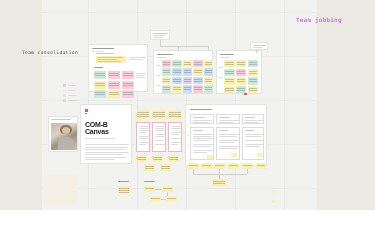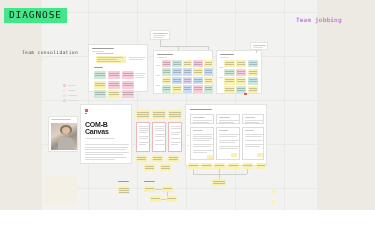--- a/index.html
+++ b/index.html
@@ -135,21 +135,20 @@
   .redmark { position:absolute; background:#e05c5c; }
 </style>
 </head>
 <body>
 
 <div id="canvas">
 
   <div id="grid-area"></div>
   <div id="grid-area-2"></div>
 
-  <div id="diagnose">DIAGNOSE</div>
 
   <div id="team-jobbing">Team jobbing</div>
 
   <div class="title-text" style="left:22px; top:50px;">Team consolidation</div>
 
   <div>
     <div class="legend-sw" style="left:63px; top:84px; background:#f4c9d6;"></div>
     <div class="microline light" style="left:68px; top:85.2px; width:8px;"></div>
     <div class="legend-sw" style="left:63px; top:89px; background:#f7efb8;"></div>
     <div class="microline light" style="left:68px; top:90.2px; width:7px;"></div>

